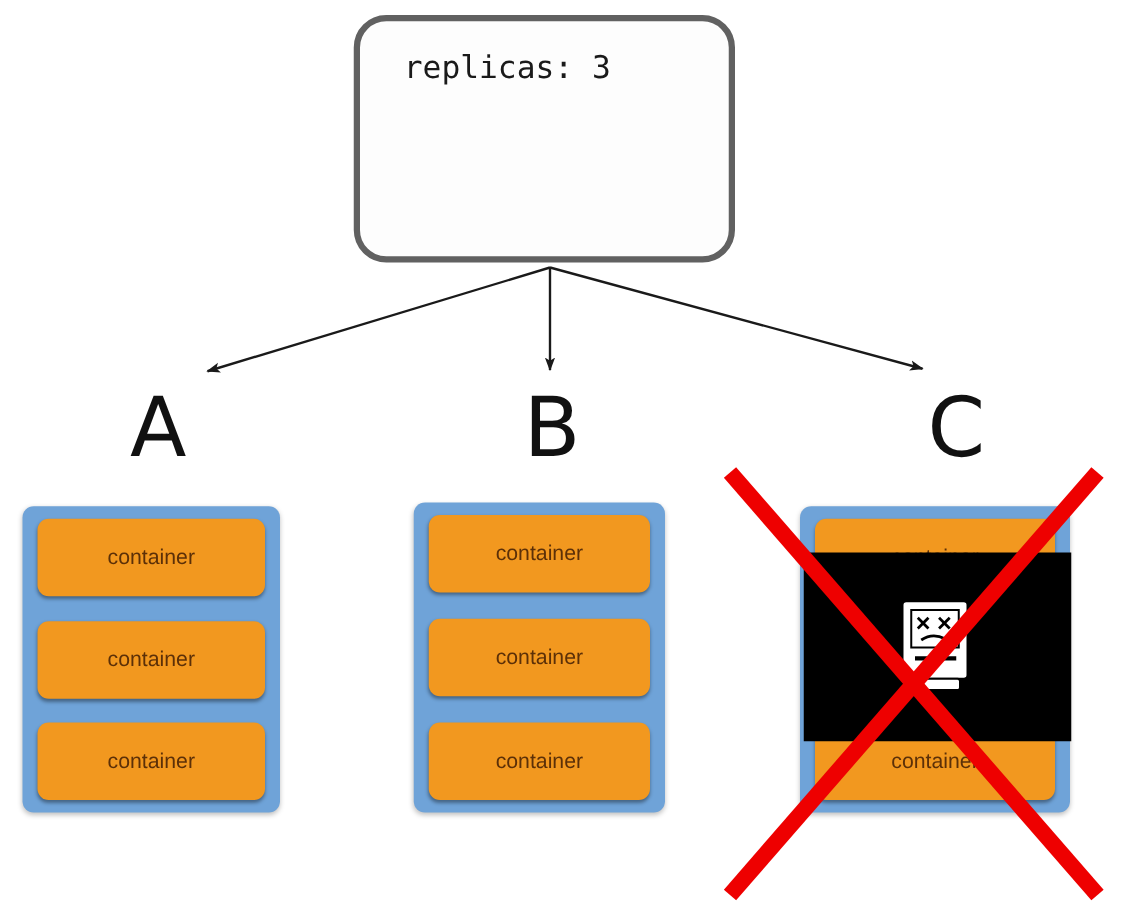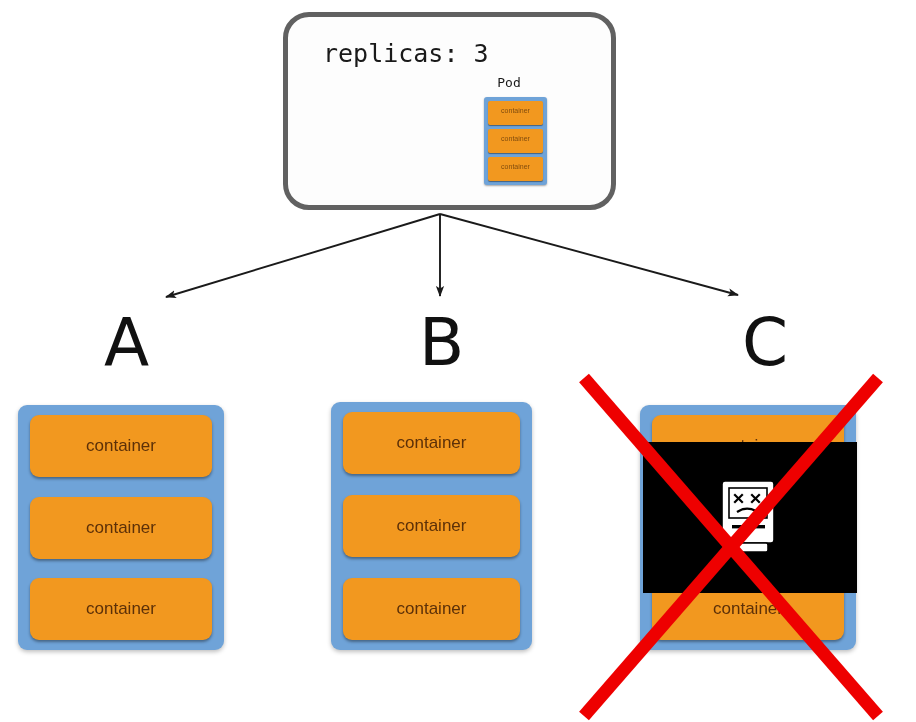--- a/index.html
+++ b/index.html
@@ -20,21 +20,21 @@
     left: 0; top: 0;
     width: 916px;
     height: 722px;
   }
 
   
   .spec-box {
     position: absolute;
     left: 283px;
     top: 12px;
-    width: 333px;
+    width: 305px;
     height: 198px;
     background: #fdfdfd;
     border: 5px solid #616161;
     border-radius: 26px;
     box-sizing: border-box;
   }
   .spec-line {
     position: absolute;
     font-family: "DejaVu Sans Mono", "Liberation Mono", monospace;
     font-size: 25px;
@@ -166,34 +166,20 @@
 </head>
 <body>
 
 <div id="canvas">
 
   <div class="spec-box">
 
     <div class="spec-line spec-replicas">replicas: 3</div>
 
 
-    <div class="mini-pod-wrap">
-      <div class="mini-pod-label">Pod</div>
-      <div class="mini-pod">
-        <div class="mini-container">
-          <span>container</span>
-        </div>
-        <div class="mini-container">
-          <span>container</span>
-        </div>
-        <div class="mini-container">
-          <span>container</span>
-        </div>
-      </div>
-    </div>
   </div>
 
   <svg id="arrows" viewBox="0 0 916 722">
     <defs>
       <marker id="ah" markerWidth="11" markerHeight="9" refX="10" refY="4.5" orient="auto" markerUnits="userSpaceOnUse">
         <path d="M0,0.4 L11,4.5 L0,8.6 L2.6,4.5 Z" fill="#1a1a1a"></path>
       </marker>
     </defs>
     <line x1="440" y1="214" x2="166" y2="297" stroke="#1a1a1a" stroke-width="1.9" marker-end="url(#ah)"></line>
     <line x1="440" y1="214" x2="440" y2="296" stroke="#1a1a1a" stroke-width="1.9" marker-end="url(#ah)"></line>

